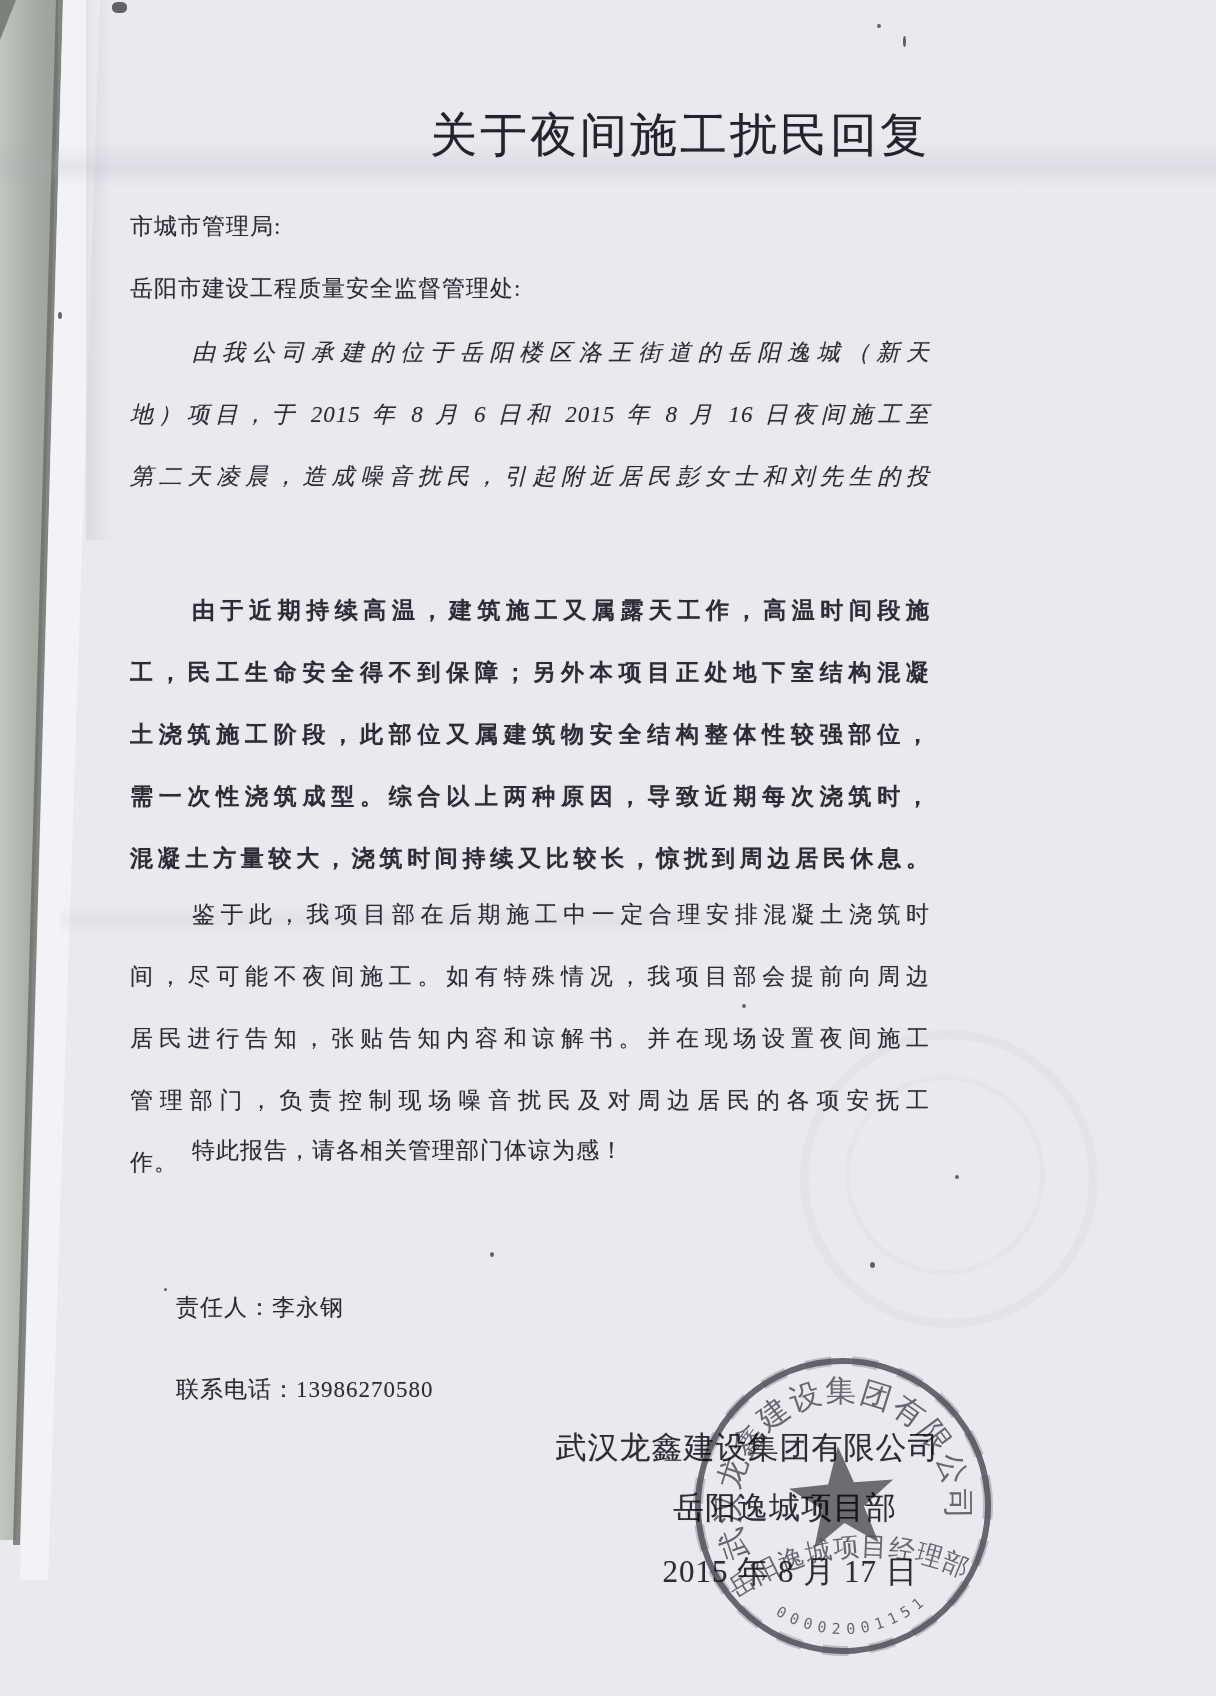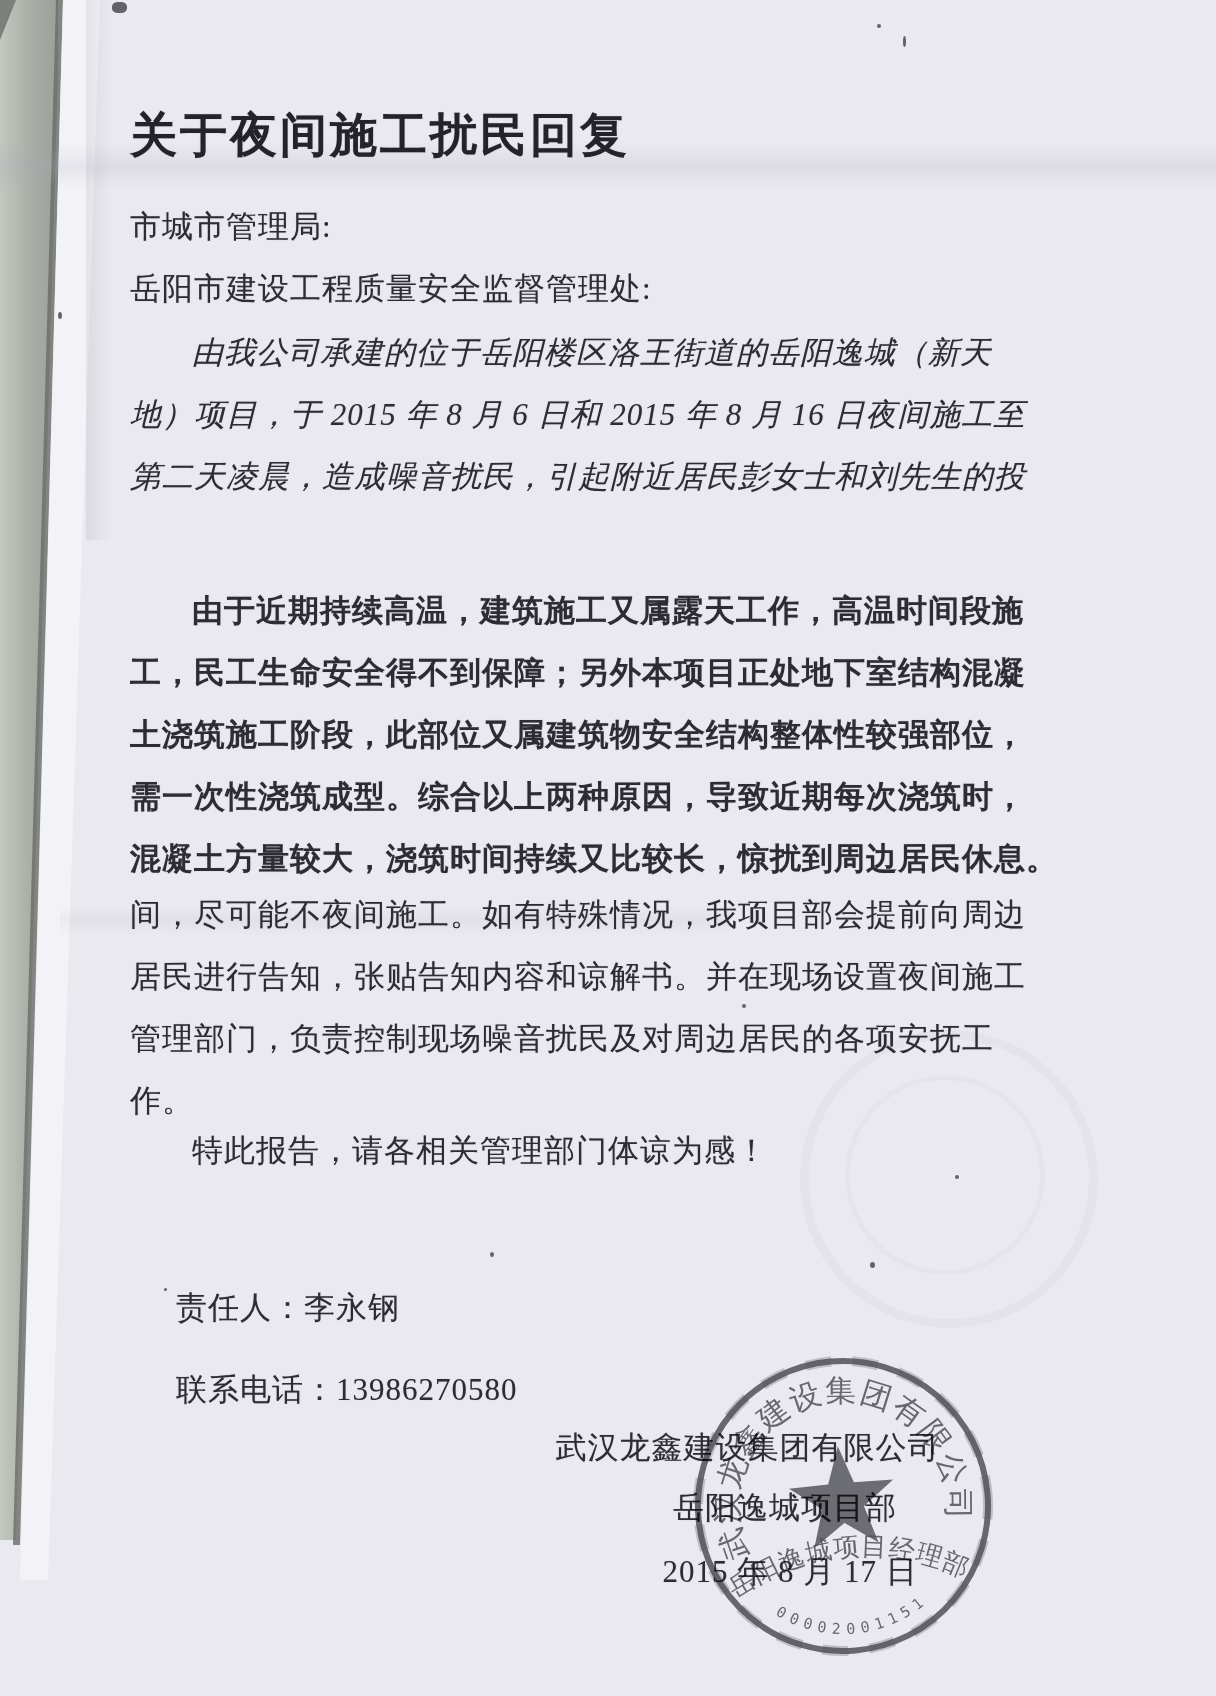--- a/index.html
+++ b/index.html
@@ -42,24 +42,24 @@
   .speck{position:absolute;background:rgba(52,52,60,.75);border-radius:50%;}
   .ghost-stamp{
     position:absolute;border-radius:50%;pointer-events:none;
     border:9px solid rgba(125,125,158,.055);
   }
   .ghost-stamp.inner{border-width:5px;border-color:rgba(125,125,158,.04);}
 
   
   .title{
     position:absolute;left:130px;top:100px;width:800px;height:70px;line-height:70px;
-    text-align:left;font-size:47px;font-weight:700;letter-spacing:3px;color:#23232b;
+    text-align:right;font-size:47px;font-weight:400;letter-spacing:3px;color:#23232b;
     text-shadow:0 0 1px rgba(35,35,43,.35);white-space:nowrap;
   }
-  .block{position:absolute;left:130px;width:800px;font-size:31px;letter-spacing:1px;
+  .block{position:absolute;left:130px;width:800px;font-size:23px;letter-spacing:1px;
     color:#2c2c34;text-shadow:0 0 1px rgba(44,44,52,.30);}
   .ln{height:62px;line-height:62px;white-space:nowrap;overflow:visible;}
   .just{text-align:justify;text-align-last:justify;}
   .ind{padding-left:62px;}
   .sig-ind{padding-left:46px;}
   .rblock{position:absolute;font-size:31px;letter-spacing:1px;color:#2c2c34;
     text-shadow:0 0 1px rgba(44,44,52,.30);text-align:center;height:62px;line-height:62px;white-space:nowrap;}
 
   
   .seal{
@@ -106,20 +106,21 @@
 
 <div class="block" style="top:580px;font-weight:bold;">
   <div class="ln just ind">由于近期持续高温，建筑施工又属露天工作，高温时间段施</div>
   <div class="ln just">工，民工生命安全得不到保障；另外本项目正处地下室结构混凝</div>
   <div class="ln just">土浇筑施工阶段，此部位又属建筑物安全结构整体性较强部位，</div>
   <div class="ln just">需一次性浇筑成型。综合以上两种原因，导致近期每次浇筑时，</div>
   <div class="ln just">混凝土方量较大，浇筑时间持续又比较长，惊扰到周边居民休息。</div>
 </div>
 
 <div class="block" style="top:884px;">
+  <div class="ln just ind">鉴于此，我项目部在后期施工中一定合理安排混凝土浇筑时</div>
   <div class="ln just">间，尽可能不夜间施工。如有特殊情况，我项目部会提前向周边</div>
   <div class="ln just">居民进行告知，张贴告知内容和谅解书。并在现场设置夜间施工</div>
   <div class="ln just">管理部门，负责控制现场噪音扰民及对周边居民的各项安抚工</div>
   <div class="ln">作。</div>
 </div>
 
 <div class="block" style="top:1120px;">
   <div class="ln ind">特此报告，请各相关管理部门体谅为感！</div>
 </div>
 

